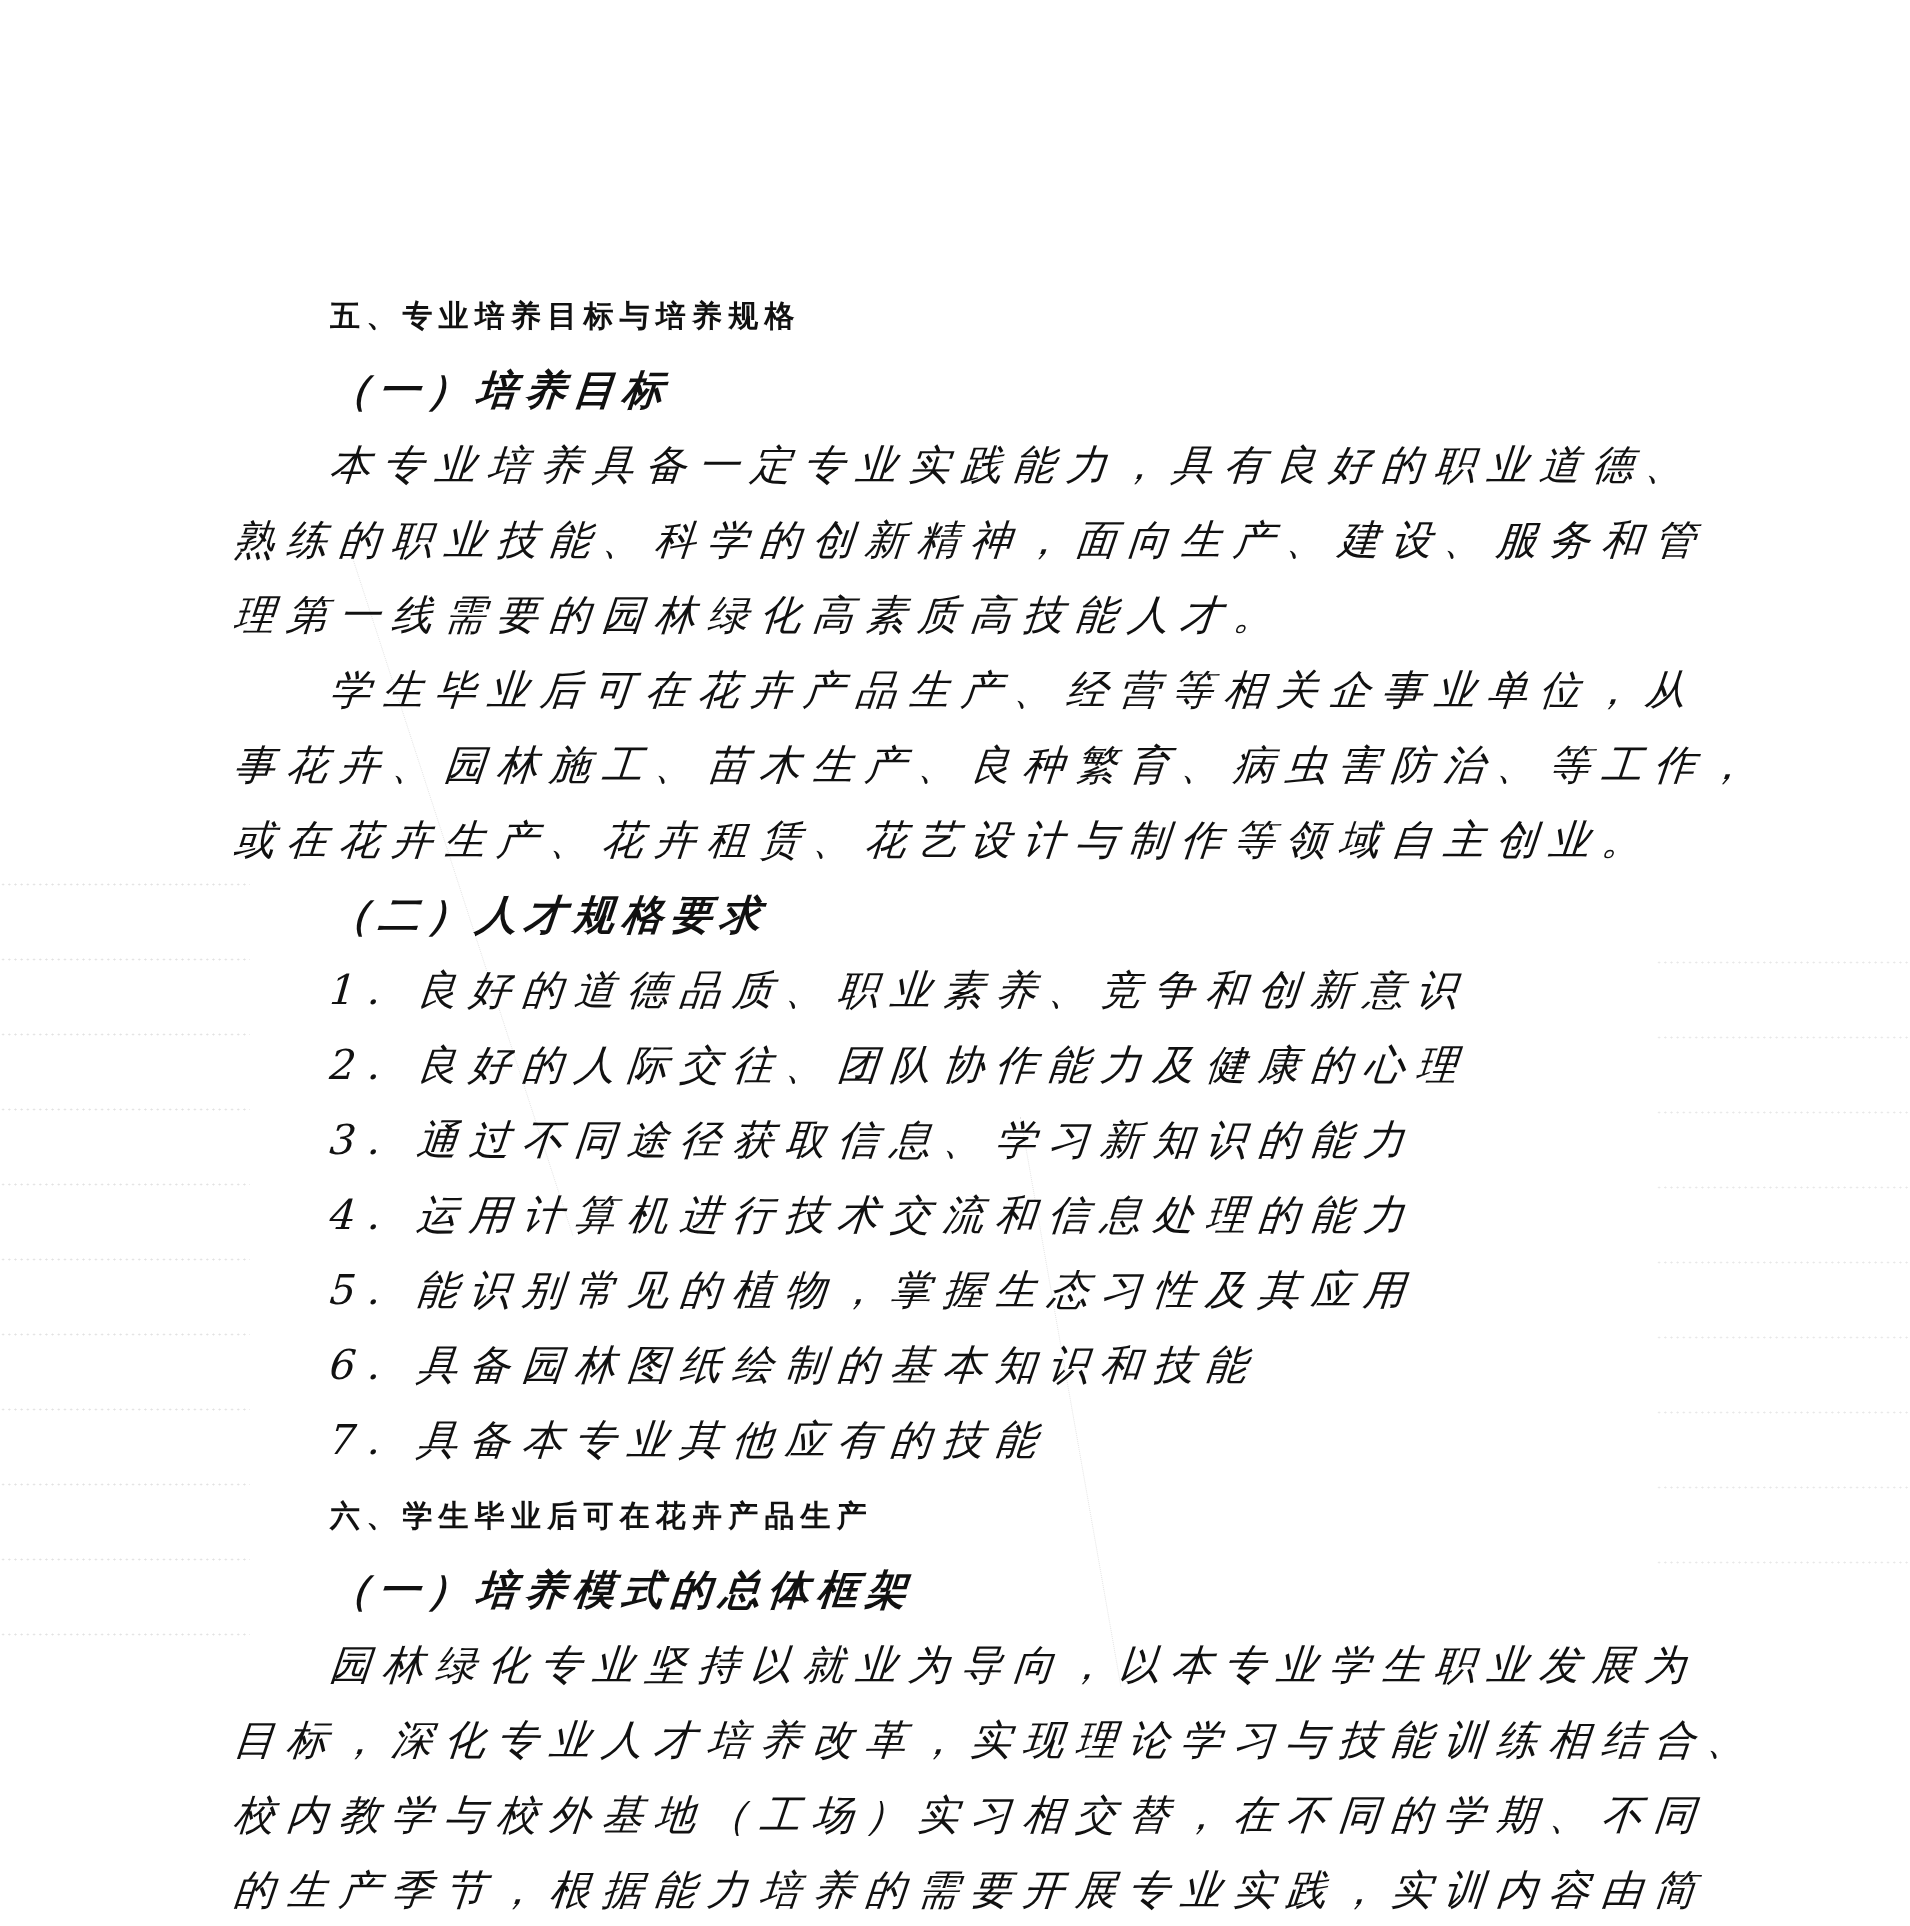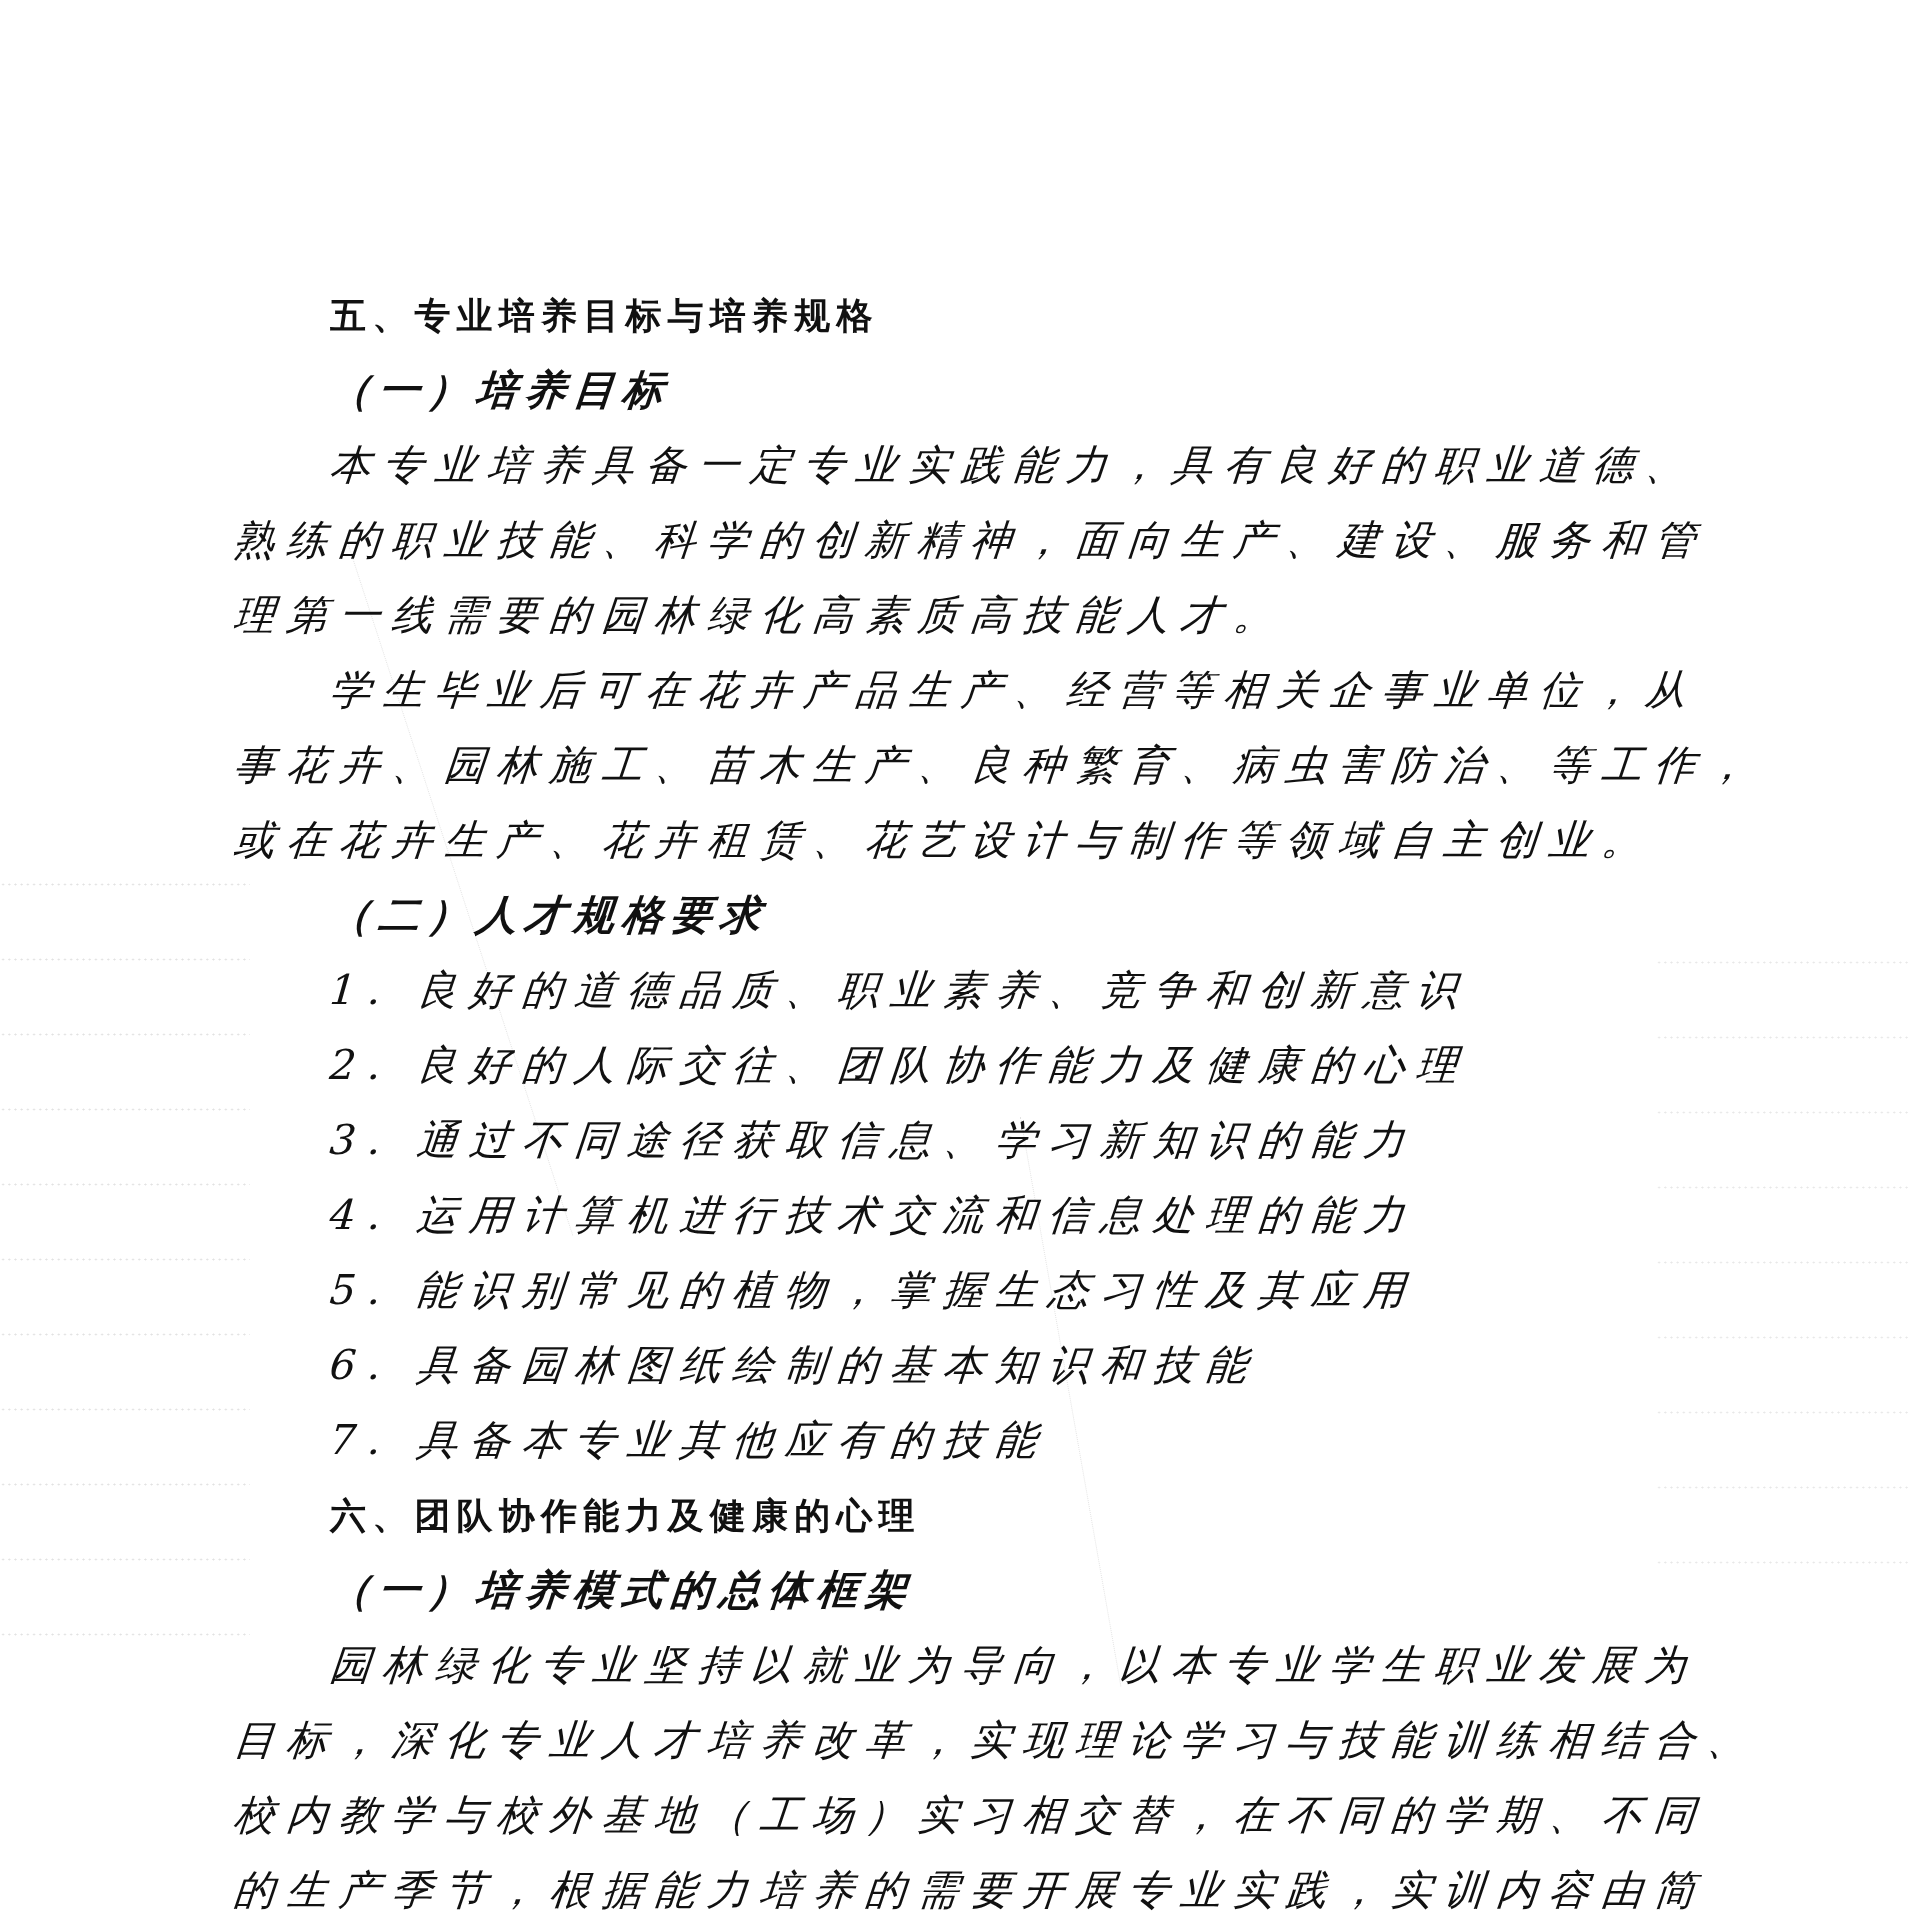--- a/index.html
+++ b/index.html
@@ -29,21 +29,21 @@
   .line {
     height: 75px;
     line-height: 75px;
     white-space: nowrap;
     color: #111111;
   }
   
   .h {
     font-family: "DejaVu Sans", "Liberation Sans", sans-serif;
     font-weight: 900;
-    font-size: 36px;
+    font-size: 30px;
     letter-spacing: 6.2px;
   }
   
   .k {
     font-family: "DejaVu Serif", "Liberation Serif", serif;
     font-style: italic;
     font-size: 41px;
     letter-spacing: 11.6px;
     transform: skewX(-5deg);
     transform-origin: left center;
@@ -98,21 +98,21 @@
     <div class="line k sub ind">（二）人才规格要求</div>
 
     <div class="line k ind">1. 良好的道德品质、职业素养、竞争和创新意识</div>
     <div class="line k ind">2. 良好的人际交往、团队协作能力及健康的心理</div>
     <div class="line k ind">3. 通过不同途径获取信息、学习新知识的能力</div>
     <div class="line k ind">4. 运用计算机进行技术交流和信息处理的能力</div>
     <div class="line k ind">5. 能识别常见的植物，掌握生态习性及其应用</div>
     <div class="line k ind">6. 具备园林图纸绘制的基本知识和技能</div>
     <div class="line k ind">7. 具备本专业其他应有的技能</div>
 
-    <div class="line h ind">六、团队协作能力及健康的心理</div>
+    <div class="line h ind">六、学生毕业后可在花卉产品生产</div>
 
     <div class="line k sub ind">（一）培养模式的总体框架</div>
 
     <div class="line k ind">园林绿化专业坚持以就业为导向，以本专业学生职业发展为</div>
     <div class="line k">目标，深化专业人才培养改革，实现理论学习与技能训练相结合、</div>
     <div class="line k">校内教学与校外基地（工场）实习相交替，在不同的学期、不同</div>
     <div class="line k">的生产季节，根据能力培养的需要开展专业实践，实训内容由简</div>
     <div class="line k">单到复杂、由单一到综合；通过把教学课堂搬到实训基地，把学</div>
 
   </div>

